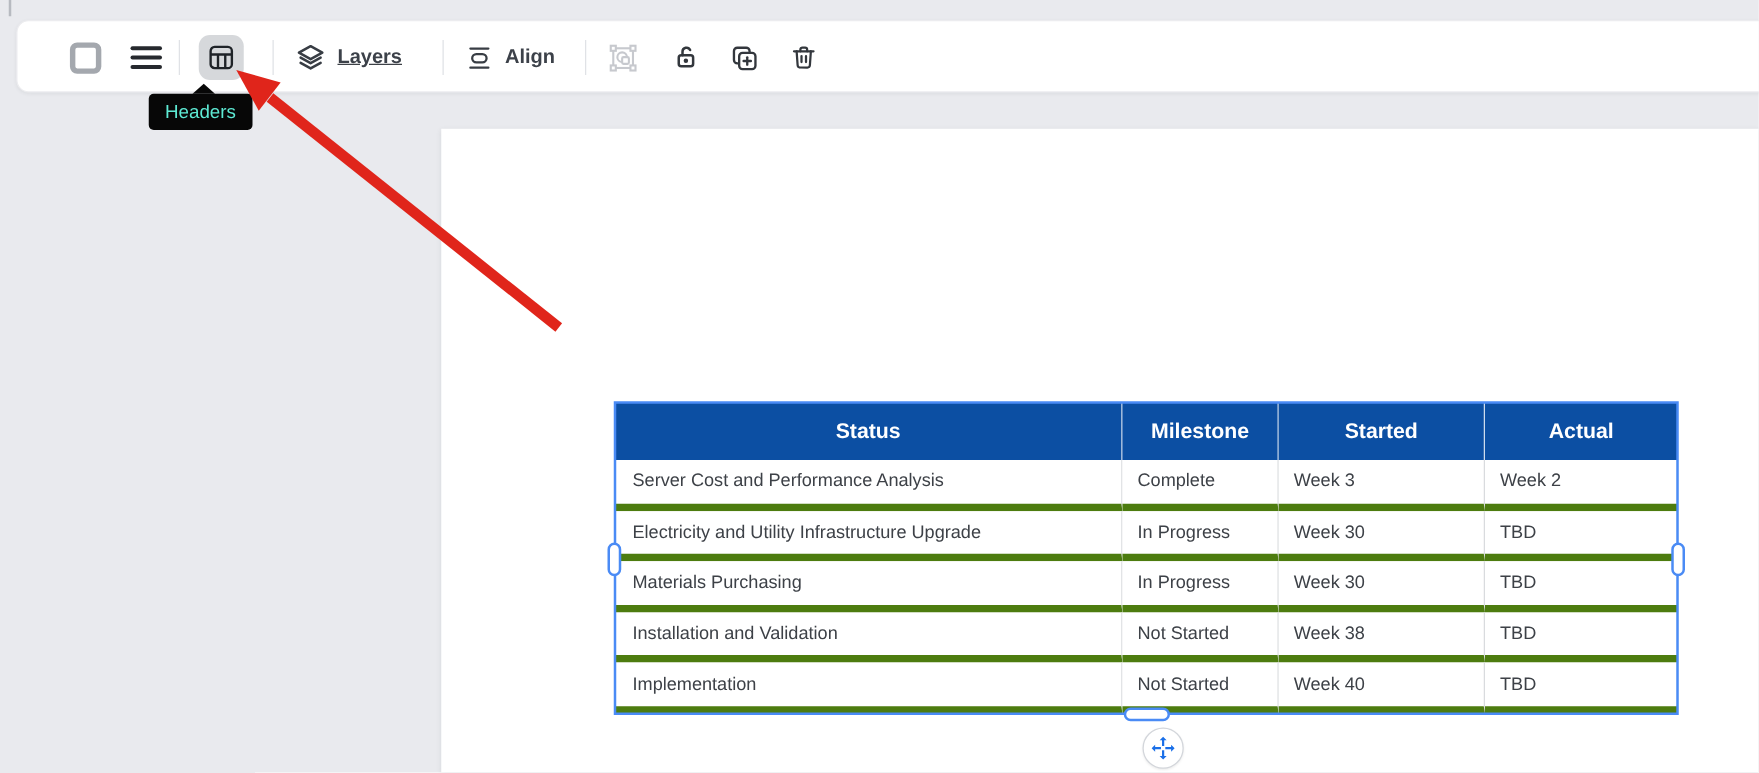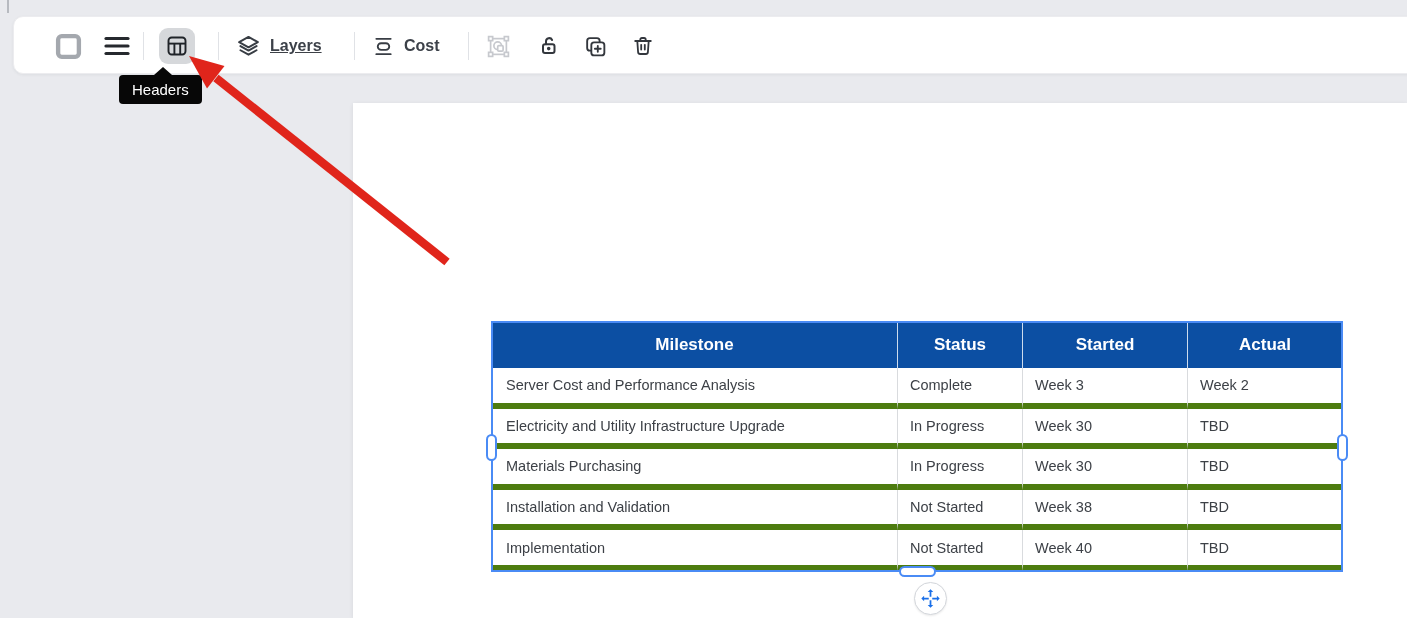--- a/index.html
+++ b/index.html
@@ -24,21 +24,21 @@
   .tb-item { position:absolute; top:11px; width:36px; height:36px; display:flex; align-items:center; justify-content:center; border-radius:9px; cursor:pointer; }
   .tb-item.selected { background:#d6d8db; }
   .tb-item.disabled { cursor:default; }
   .tb-divider { position:absolute; top:15px; width:1px; height:28px; background:#e0e2e6; }
   .tb-group { position:absolute; top:11px; height:36px; display:flex; align-items:center; gap:9px; cursor:pointer; }
   .tb-label { font-size:16px; font-weight:700; color:#3c4149; }
 
   
   .tooltip {
     position:absolute; left:119px; top:75px; height:29px;
-    background:#070707; color:#ffffff; border-radius:4px;
+    background:#070707; color:#5eead4; border-radius:4px;
     font-size:15px; line-height:29px; padding:0 13px; z-index:20;
   }
   .tooltip-caret {
     position:absolute; left:154px; top:67px; width:0; height:0; z-index:20;
     border-left:9px solid transparent; border-right:9px solid transparent;
     border-bottom:8px solid #070707;
   }
 
   
   .canvas {
@@ -143,21 +143,21 @@
   <div class="tb-divider" style="left:340px;"></div>
 
   <div class="tb-group" style="left:358px;">
     <svg width="23" height="23" viewBox="0 0 24 24">
       <g fill="none" stroke="#383d44" stroke-width="1.9" stroke-linecap="round">
         <line x1="4.5" y1="4" x2="19.5" y2="4"></line>
         <rect x="6" y="8.6" width="12" height="7" rx="3.5"></rect>
         <line x1="4.5" y1="20" x2="19.5" y2="20"></line>
       </g>
     </svg>
-    <span class="tb-label">Cost</span>
+    <span class="tb-label">Align</span>
   </div>
 
   <div class="tb-divider" style="left:454px;"></div>
 
   <div class="tb-item disabled" style="left:466px;">
     <svg width="27" height="27" viewBox="0 0 24 24">
       <g fill="none" stroke="#c7c9ce" stroke-width="1.5">
         <rect x="5" y="5" width="14" height="14"></rect>
         <rect x="3.2" y="3.2" width="3.6" height="3.6" fill="#fff"></rect>
         <rect x="17.2" y="3.2" width="3.6" height="3.6" fill="#fff"></rect>
@@ -203,22 +203,22 @@
   </div>
 </div>
 
 <div class="tooltip-caret"></div>
 <div class="tooltip">Headers</div>
 
 <div class="canvas"></div>
 
 <div class="table-wrap">
   <div class="tbl">
+    <div class="th c1">Status</div>
     <div class="th c0">Milestone</div>
-    <div class="th c1">Status</div>
     <div class="th c2">Started</div>
     <div class="th c3">Actual</div>
   <div class="td c0">Server Cost and Performance Analysis</div>
       <div class="td c1">Complete</div>
       <div class="td c2">Week 3</div>
       <div class="td c3">Week 2</div>
       <div class="td c0">Electricity and Utility Infrastructure Upgrade</div>
       <div class="td c1">In Progress</div>
       <div class="td c2">Week 30</div>
       <div class="td c3">TBD</div>

